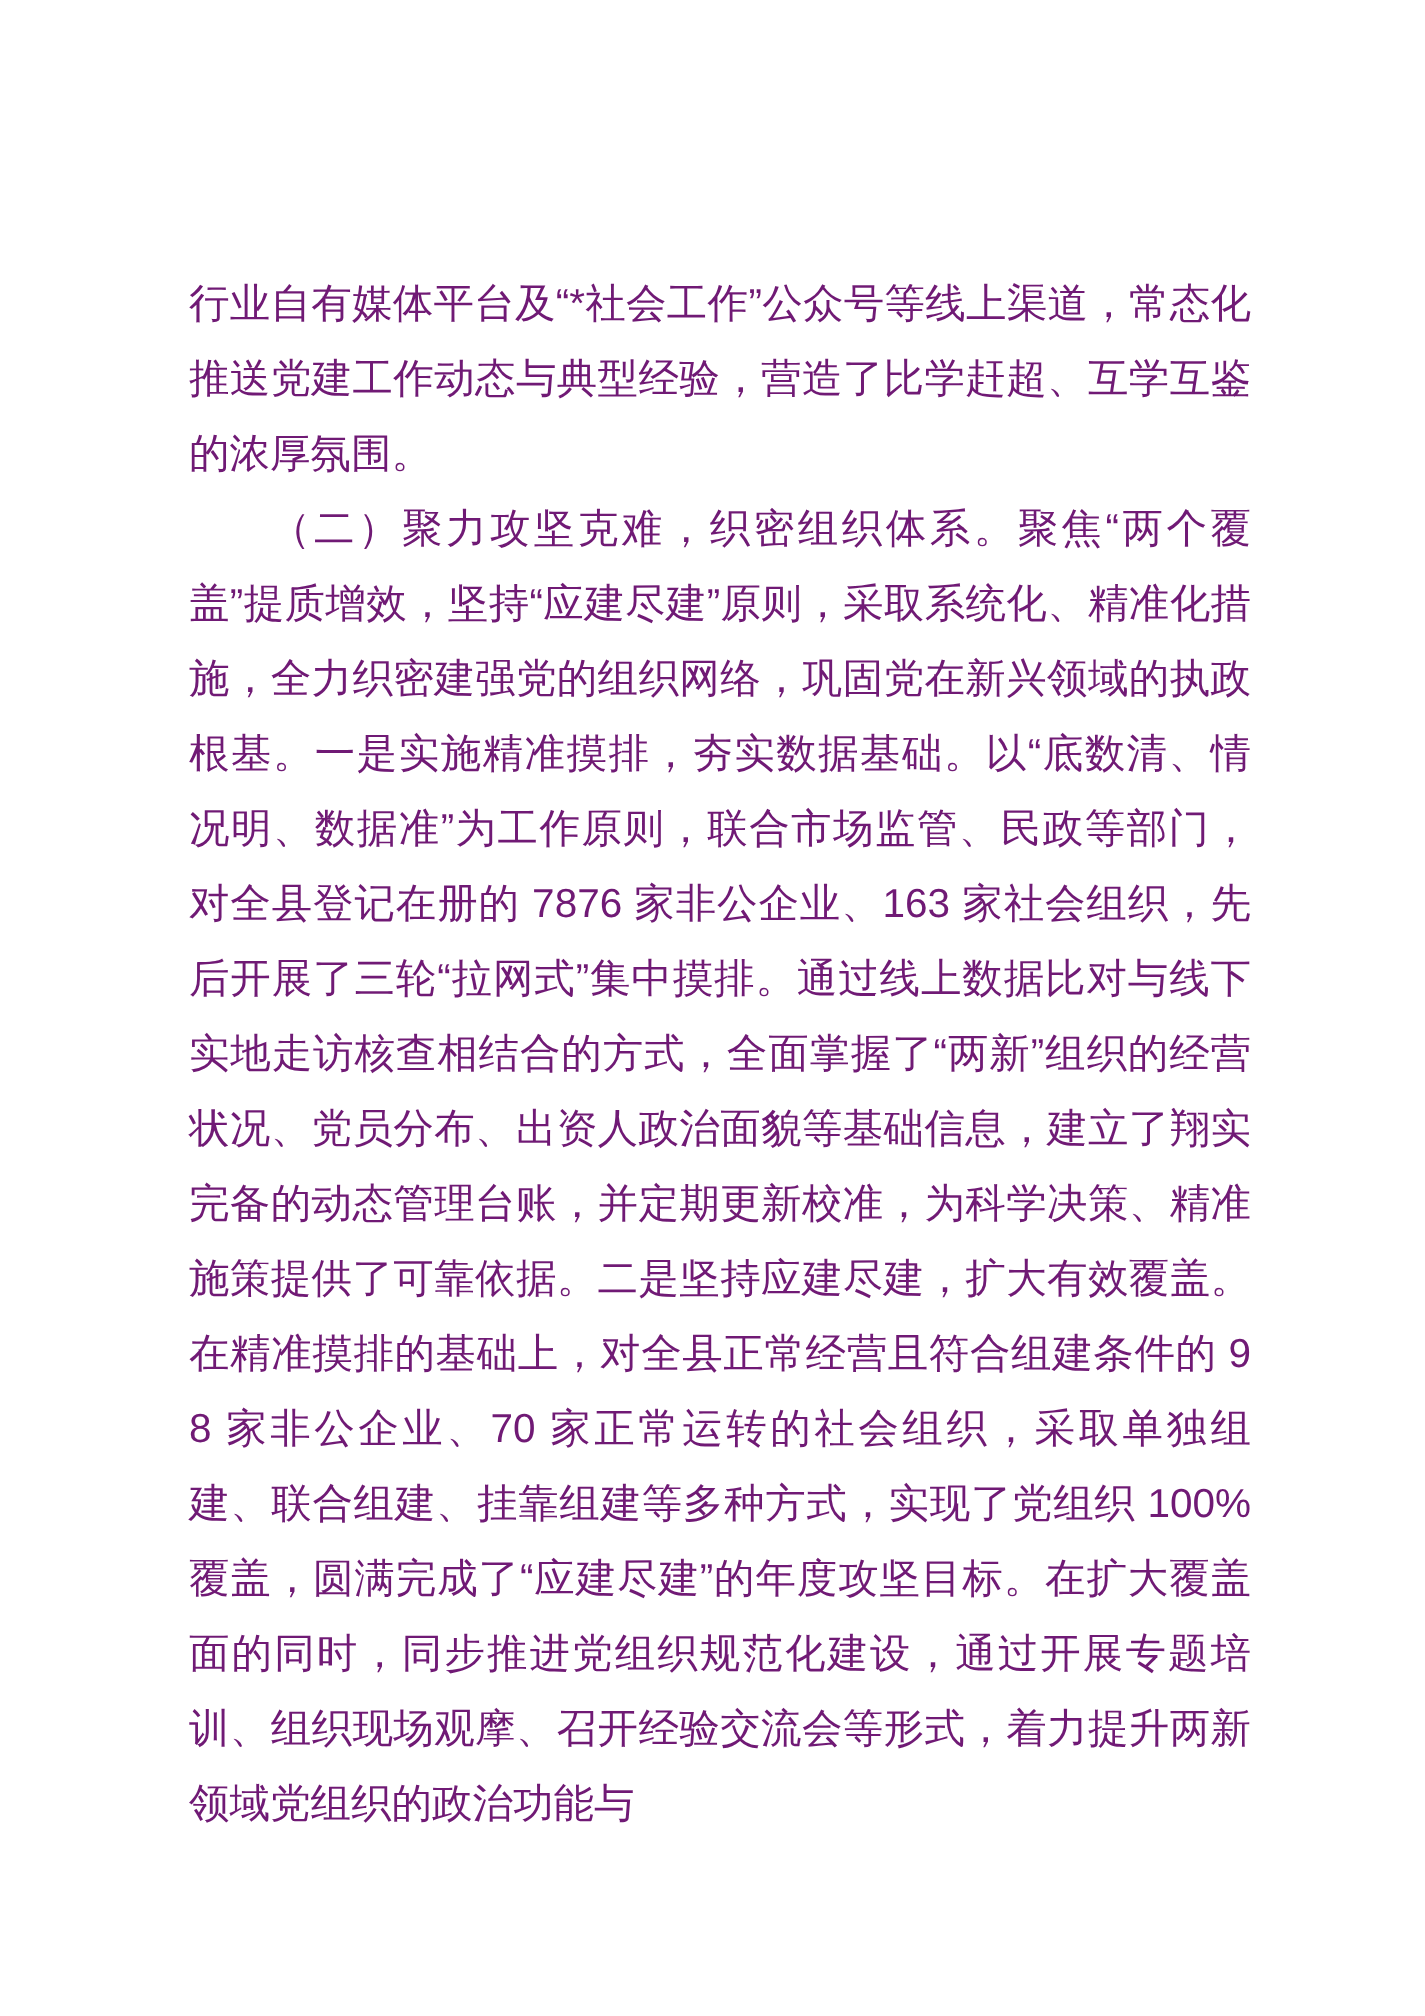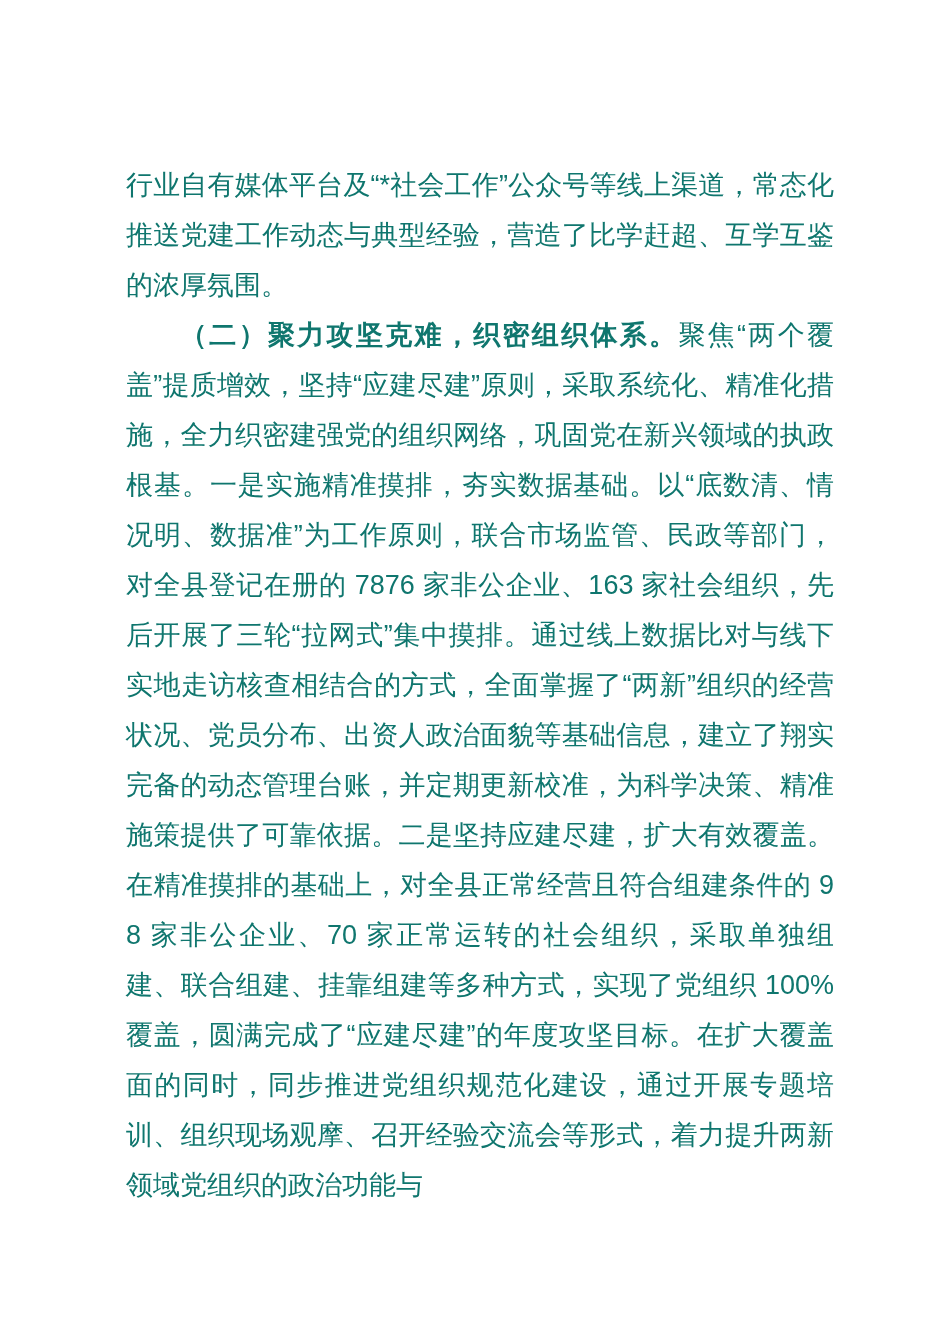--- a/index.html
+++ b/index.html
@@ -12,42 +12,42 @@
     position: relative;
     width: 950px;
     height: 1344px;
     background: #ffffff;
     overflow: hidden;
     font-family: "Liberation Sans", sans-serif;
   }
 
   .content {
     position: absolute;
-    top: 160px;
+    top: 177px;
     left: 126px;
     width: 708px;
-    color: #0f766e;
+    color: #701a75;
     font-size: 27px;
     line-height: 50px;
     text-align: justify;
     text-justify: inter-character;
     word-break: break-all;
     overflow-wrap: break-word;
   }
 
   .para {
     margin: 0;
   }
 
   .para.indent {
     text-indent: 2em;
   }
 
   .run-bold {
-    font-weight: bold;
+    font-weight: normal;
   }
 
   .run-regular {
     font-weight: normal;
   }
 </style>
 </head>
 <body>
 
 <div class="page">

